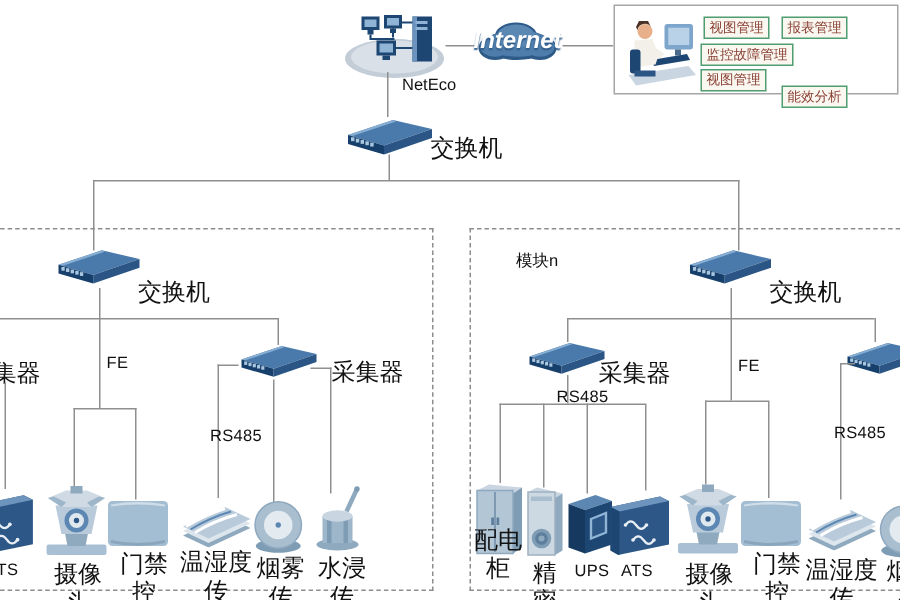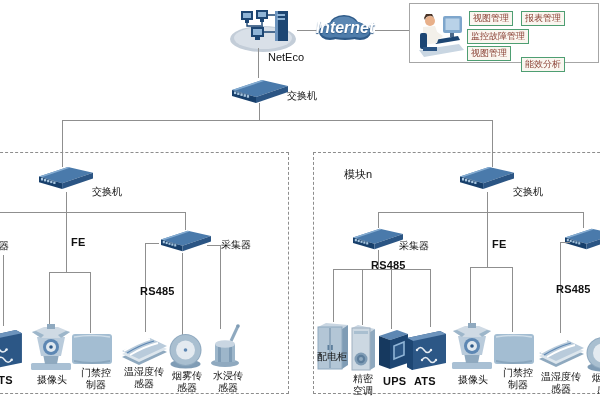--- a/index.html
+++ b/index.html
@@ -1,22 +1,22 @@
 <!DOCTYPE html>
 <html><head>
 <meta charset="utf-8">
 <style>
   html,body{margin:0;padding:0;background:#fff;}
   .stage{position:relative;width:600px;height:400px;background:#ffffff;overflow:hidden;
          font-family:"Liberation Sans","DejaVu Sans",sans-serif;color:#1a1a1a;}
   .hline{position:absolute;height:1px;background:#8f8f8f;}
   .vline{position:absolute;width:1px;background:#8f8f8f;}
-  .lbl{position:absolute;font-size:10px;line-height:1.2;white-space:pre-line;color:#111;}
+  .lbl{position:absolute;font-size:16px;line-height:1.2;white-space:pre-line;color:#111;}
   .lbl.c{text-align:center;}
-  .lbl.en{font-size:11px;font-weight:bold;letter-spacing:.2px;}
+  .lbl.en{font-size:11px;font-weight:normal;letter-spacing:.2px;}
   .lbl.md{font-size:11px;}
   .modbox{position:absolute;border:1px dashed #8d8d8d;background:transparent;}
   .mgmtbox{position:absolute;border:1px solid #a6a6a6;background:#fff;}
   .mgmt-tag{position:absolute;font-size:9px;color:#8a4034;border:1px solid #4e9e72;
             background:#faf6f0;padding:1px 3px;white-space:nowrap;line-height:1.2;}
   .ic{position:absolute;}
   .cloudtxt{position:absolute;display:flex;align-items:center;justify-content:center;
             color:#fff;font-weight:bold;font-style:italic;font-size:16px;text-shadow:0 1px 1px #2e5a88;}
 </style>
 </head>

